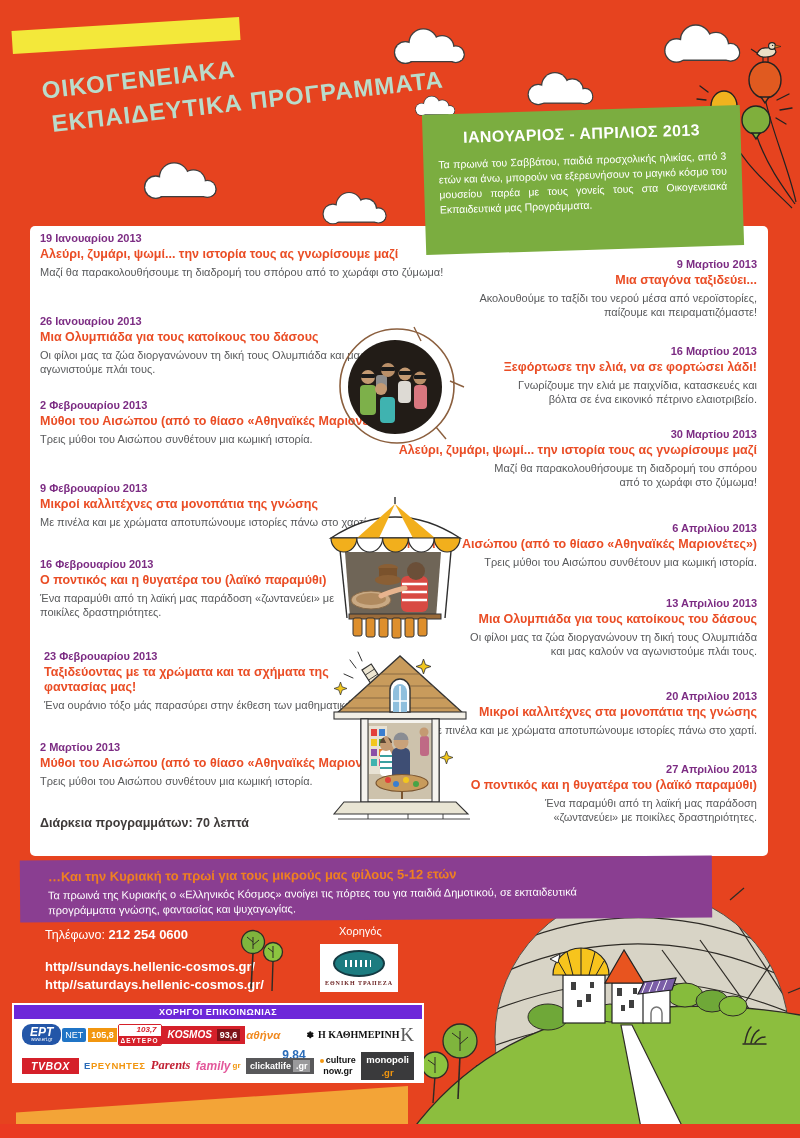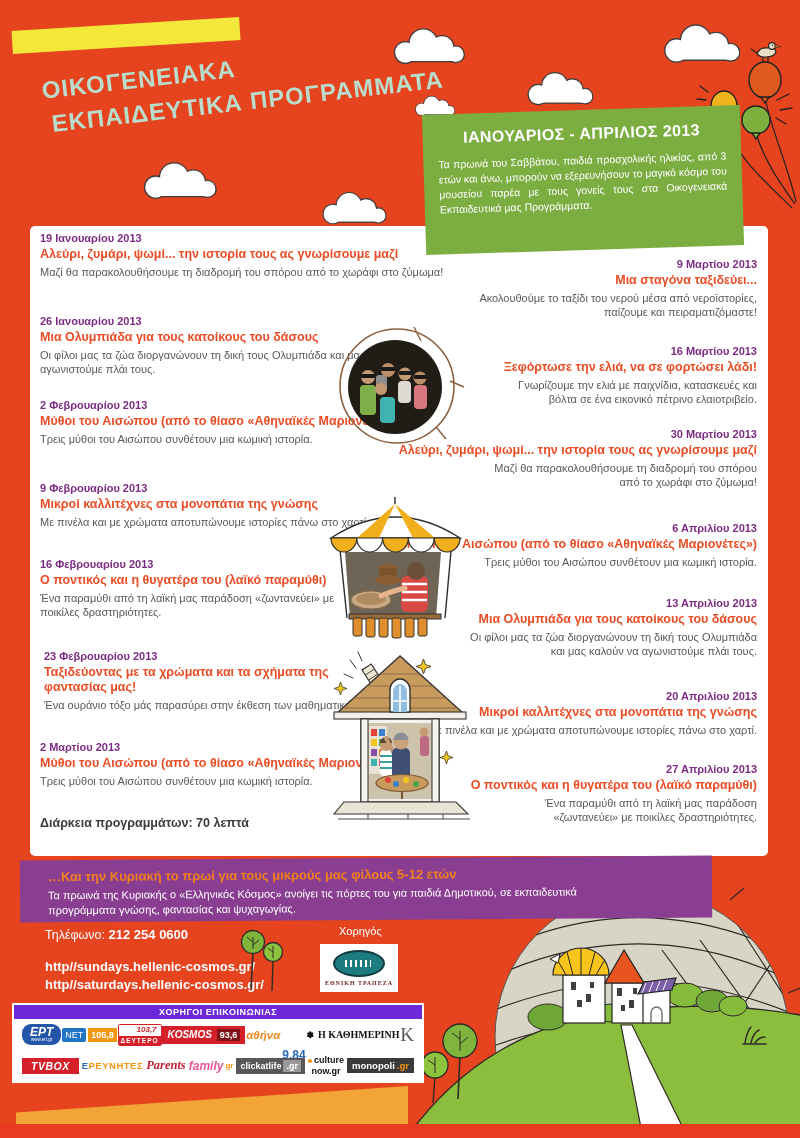--- a/index.html
+++ b/index.html
@@ -77,21 +77,21 @@
   .chip-tvbox{background:#D5202A;color:#fff;font-weight:bold;font-style:italic;font-size:10.5px;padding:2px 9px;letter-spacing:.5px;}
   .logo-ereynites{display:inline-block;color:#F2960F;font-weight:bold;font-size:9.5px;letter-spacing:.5px;}
   .logo-ereynites::first-letter{color:#2B6CB8;}
   .logo-parents{color:#C22033;font-family:"Liberation Serif","DejaVu Serif",serif;font-weight:bold;font-style:italic;font-size:12.5px;}
   .logo-family .n{color:#E3579A;font-style:italic;font-weight:bold;font-size:12px;}
   .logo-family .u{color:#F2960F;font-weight:bold;font-size:8px;}
   .chip-click{background:#58585A;color:#fff;font-weight:bold;font-size:9px;padding:2px 4px;display:flex;align-items:center;gap:2px;}
   .chip-click .u{background:#9a9a9c;padding:1px 3px;}
   .logo-culture{display:flex;flex-direction:column;line-height:1;font-weight:bold;font-size:9px;color:#111;}
   .logo-culture .n::before{content:"";display:inline-block;width:4px;height:4px;background:#F2960F;border-radius:50%;margin-right:2px;}
-  .chip-monopoli{background:#3A3A3C;color:#fff;font-weight:bold;font-size:9.5px;padding:2px 5px;}
+  .chip-monopoli{background:#3A3A3C;color:#fff;font-weight:bold;font-size:9.5px;padding:2px 5px;flex-direction:column;}
   .chip-monopoli .u{color:#F2960F;}
   
   .wedge{position:absolute;left:16px;top:1086px;width:392px;height:38px;background:#F3A437;
          clip-path:polygon(0 70%,100% 0,100% 100%,0 100%);z-index:1;}
   .scene{position:absolute;left:400px;top:855px;z-index:2;}
   .bottom-strip{position:absolute;left:0;top:1124px;width:800px;height:14px;background:#EA3A22;z-index:6;}
 </style>
 </head>
 <body>
 

